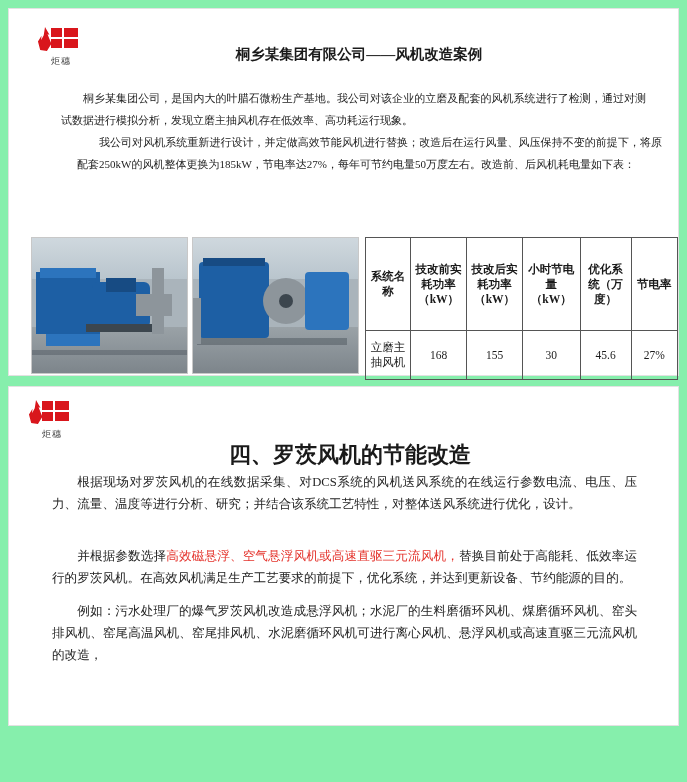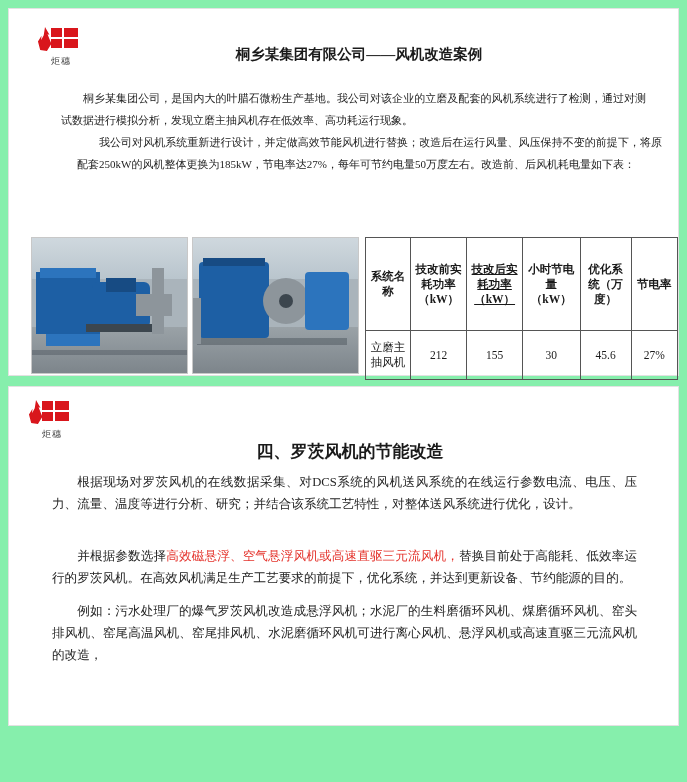--- a/index.html
+++ b/index.html
@@ -71,21 +71,21 @@
     font-size: 14.5px;
     font-weight: bold;
     color: #1a1a1a;
     font-family: "Liberation Serif", serif;
   }
   .title2 {
     position: absolute;
     left: 90px; top: 440px;
     width: 520px;
     text-align: center;
-    font-size: 17px;
+    font-size: 22px;
     font-weight: bold;
     color: #1a1a1a;
     font-family: "Liberation Serif", serif;
   }
 
   
   .para {
     position: absolute;
     font-size: 11px;
     line-height: 22px;
@@ -129,21 +129,21 @@
   #datatable th, #datatable td {
     border: 1px solid #555;
     text-align: center;
     vertical-align: middle;
     padding: 2px 3px;
   }
   #datatable thead th { height: 88px; font-weight: bold; }
   #datatable tbody td { height: 44px; }
   .col-name { width: 48px; }
   .col-a { width: 52px; }
-  .col-b { width: 52px; text-decoration: underline; }
+  .col-b { width: 52px; }
   .col-c { width: 54px; }
   .col-d { width: 52px; }
   .col-e { width: 46px; }
 
   
   .s2p {
     position: absolute;
     font-size: 12.6px;
     line-height: 22px;
     color: #232323;
@@ -215,21 +215,21 @@
           <th class="col-a">技改前实耗功率（kW）</th>
           <th class="col-b">技改后实耗功率（kW）</th>
           <th class="col-c">小时节电量（kW）</th>
           <th class="col-d">优化系统（万度）</th>
           <th class="col-e">节电率</th>
         </tr>
       </thead>
       <tbody>
         <tr>
           <td>立磨主抽风机</td>
-          <td>212</td>
+          <td>168</td>
           <td>155</td>
           <td>30</td>
           <td>45.6</td>
           <td>27%</td>
         </tr>
       </tbody>
     </table>
   </div>
 
   <div class="slide" id="slide2">

